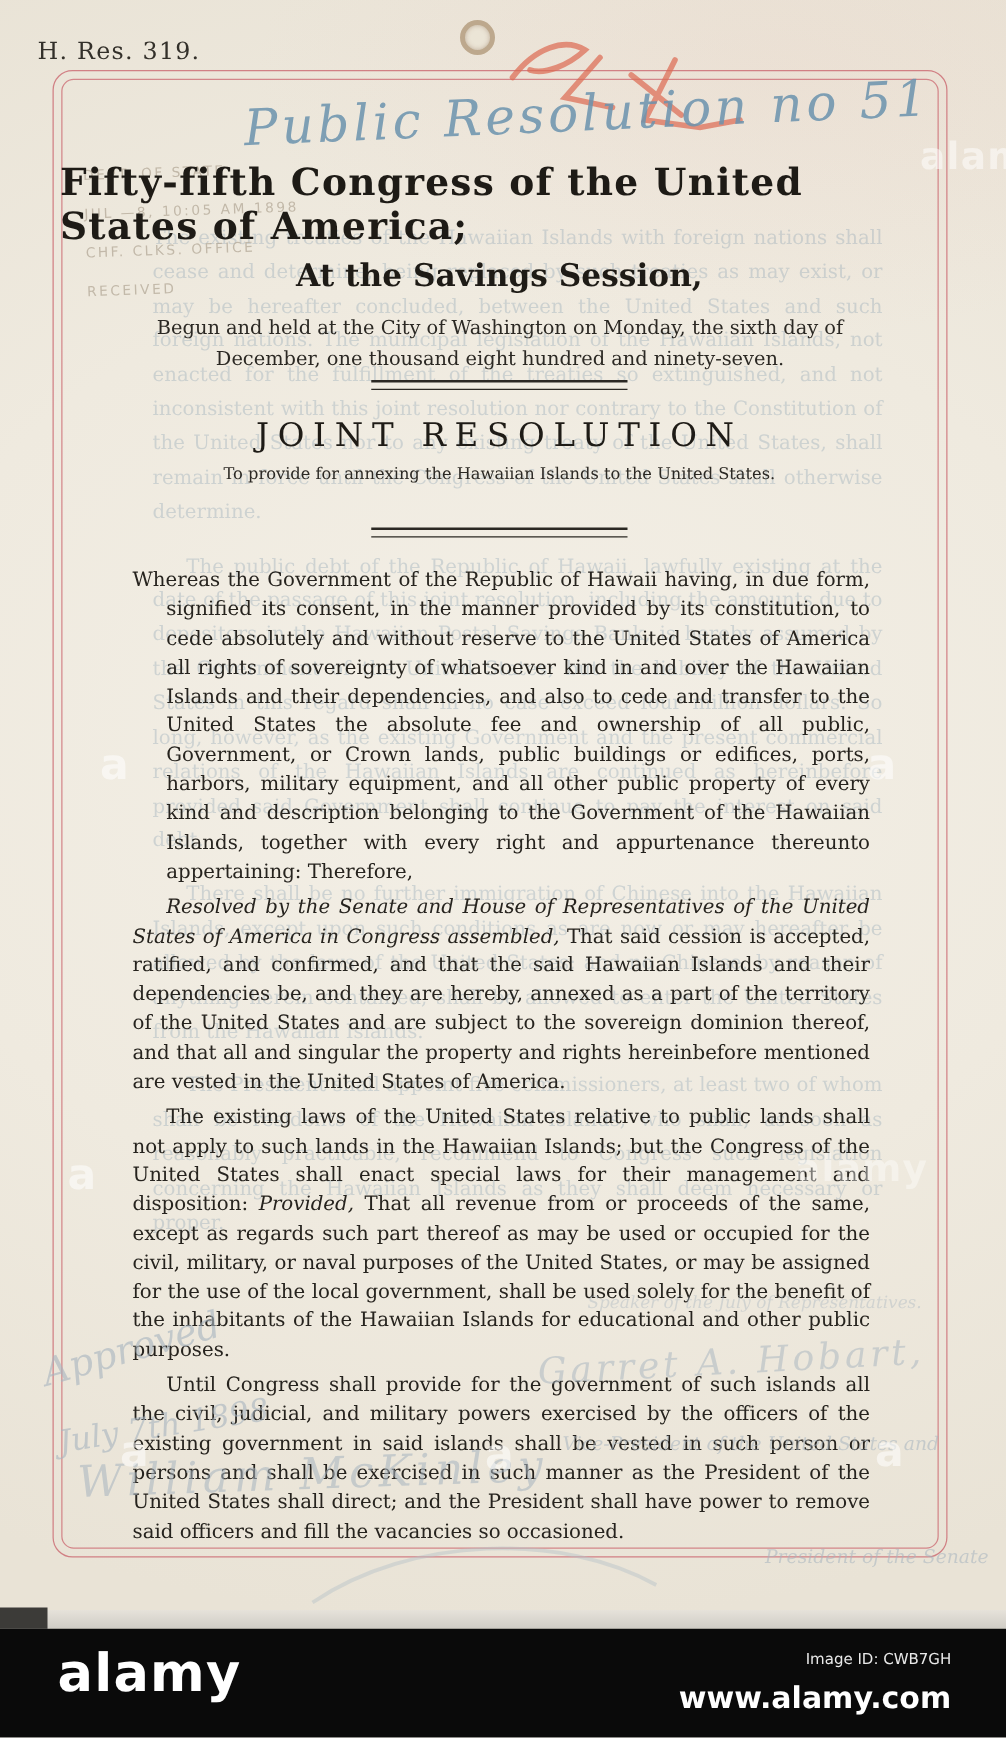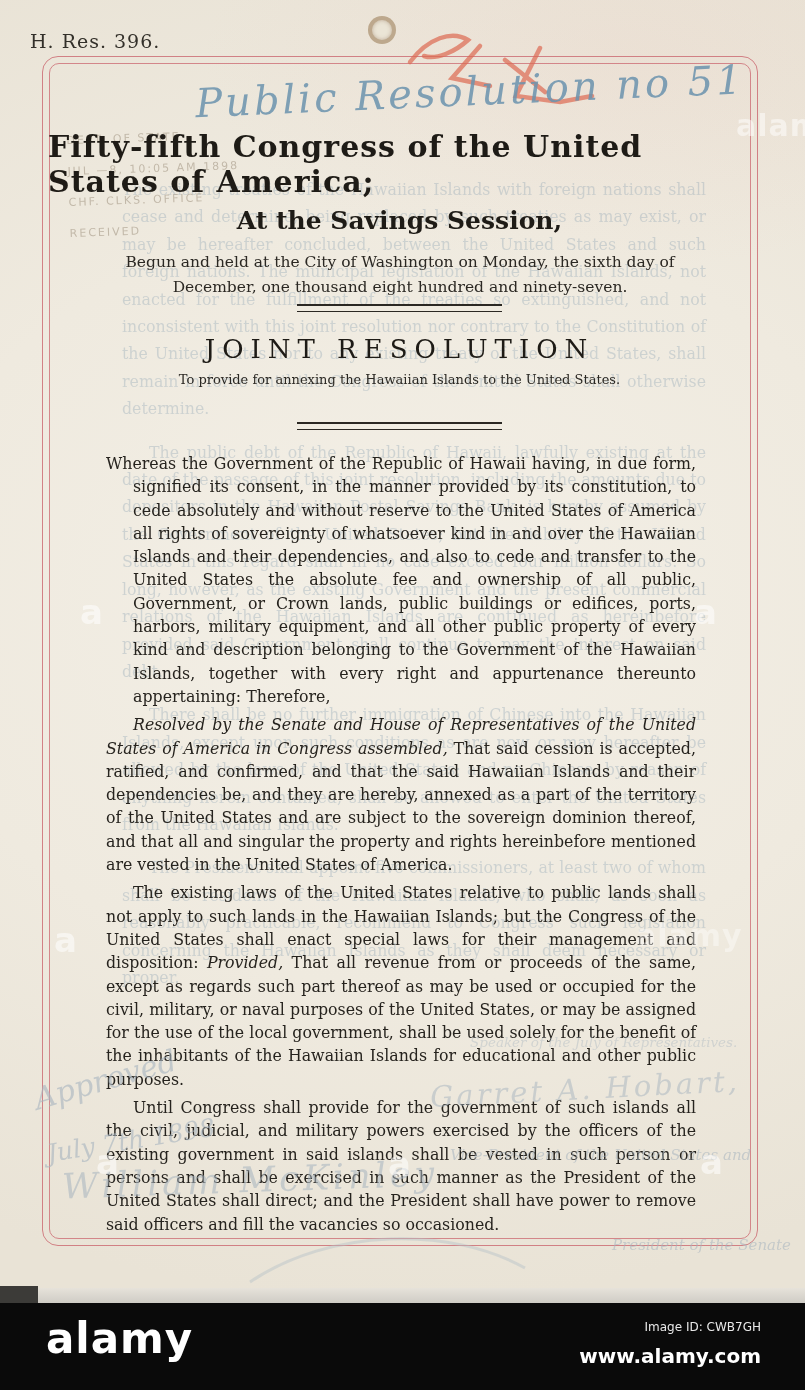--- a/index.html
+++ b/index.html
@@ -62,39 +62,39 @@
   .wm8{left:736px;top:108px;color:rgba(255,255,255,.5);}
   
   .scan-strip{left:0;top:1288px;width:805px;height:15px;background:linear-gradient(#e6e2da,#cfccc5);}
   .edge-shadow{left:0;top:1286px;width:38px;height:17px;background:#3c3b38;}
   .footer-bar{left:0;top:1303px;width:805px;height:87px;background:#0a0a0a;}
   .footer-logo{left:46px;top:1318px;color:#fff;font-family:"DejaVu Sans","Liberation Sans",sans-serif;
     font-weight:bold;font-size:42px;letter-spacing:1px;line-height:42px;}
   .footer-id{right:44px;top:1320px;color:#e9e9e9;font-family:"DejaVu Sans","Liberation Sans",sans-serif;
     font-size:12px;text-align:right;}
   .footer-url{right:44px;top:1344px;color:#fff;font-family:"DejaVu Sans","Liberation Sans",sans-serif;
-    font-weight:bold;font-size:20px;text-align:center;}
+    font-weight:bold;font-size:24px;text-align:center;}
   svg.overlay{position:absolute;left:0;top:0;pointer-events:none;}
 </style>
 </head>
 <body>
 
 <div class="stage">
 
   <div class="abs ghost-block">
     <p>The existing treaties of the Hawaiian Islands with foreign nations shall cease and determine, being replaced by such treaties as may exist, or may be hereafter concluded, between the United States and such foreign nations. The municipal legislation of the Hawaiian Islands, not enacted for the fulfillment of the treaties so extinguished, and not inconsistent with this joint resolution nor contrary to the Constitution of the United States nor to any existing treaty of the United States, shall remain in force until the Congress of the United States shall otherwise determine.</p>
     <p>The public debt of the Republic of Hawaii, lawfully existing at the date of the passage of this joint resolution, including the amounts due to depositors in the Hawaiian Postal Savings Bank, is hereby assumed by the Government of the United States; but the liability of the United States in this regard shall in no case exceed four million dollars. So long, however, as the existing Government and the present commercial relations of the Hawaiian Islands are continued as hereinbefore provided said Government shall continue to pay the interest on said debt.</p>
     <p>There shall be no further immigration of Chinese into the Hawaiian Islands, except upon such conditions as are now or may hereafter be allowed by the laws of the United States; and no Chinese, by reason of anything herein contained, shall be allowed to enter the United States from the Hawaiian Islands.</p>
     <p>The President shall appoint five commissioners, at least two of whom shall be residents of the Hawaiian Islands, who shall, as soon as reasonably practicable, recommend to Congress such legislation concerning the Hawaiian Islands as they shall deem necessary or proper.</p>
   </div>
 
   <div class="abs frame-outer"></div>
   <div class="abs frame-inner"></div>
 
-  <div class="abs doc-number">H. Res. 396.</div>
+  <div class="abs doc-number">H. Res. 319.</div>
   <div class="abs grommet"></div>
 
   <svg class="overlay" width="805" height="1390" viewBox="0 0 805 1390">
     <g stroke="#dd6a52" stroke-width="4.5" fill="none" stroke-linecap="round" opacity="0.7">
       <path d="M 410 62 C 428 38, 452 30, 468 40 C 455 52, 436 60, 424 56"></path>
       <path d="M 480 46 L 452 78 L 490 86"></path>
       <path d="M 505 60 L 545 92 M 540 48 L 516 96 L 560 102 L 592 96"></path>
     </g>
 
     <path d="M 250 1282 C 330 1228, 450 1226, 525 1268" stroke="#b6c0c8" stroke-width="3" fill="none" opacity="0.45"></path>

